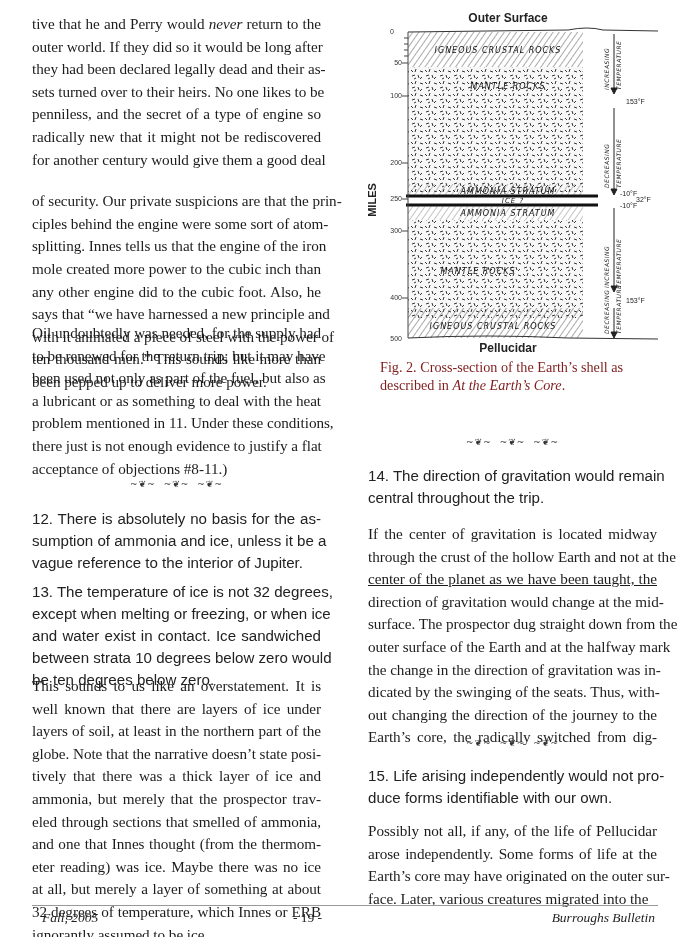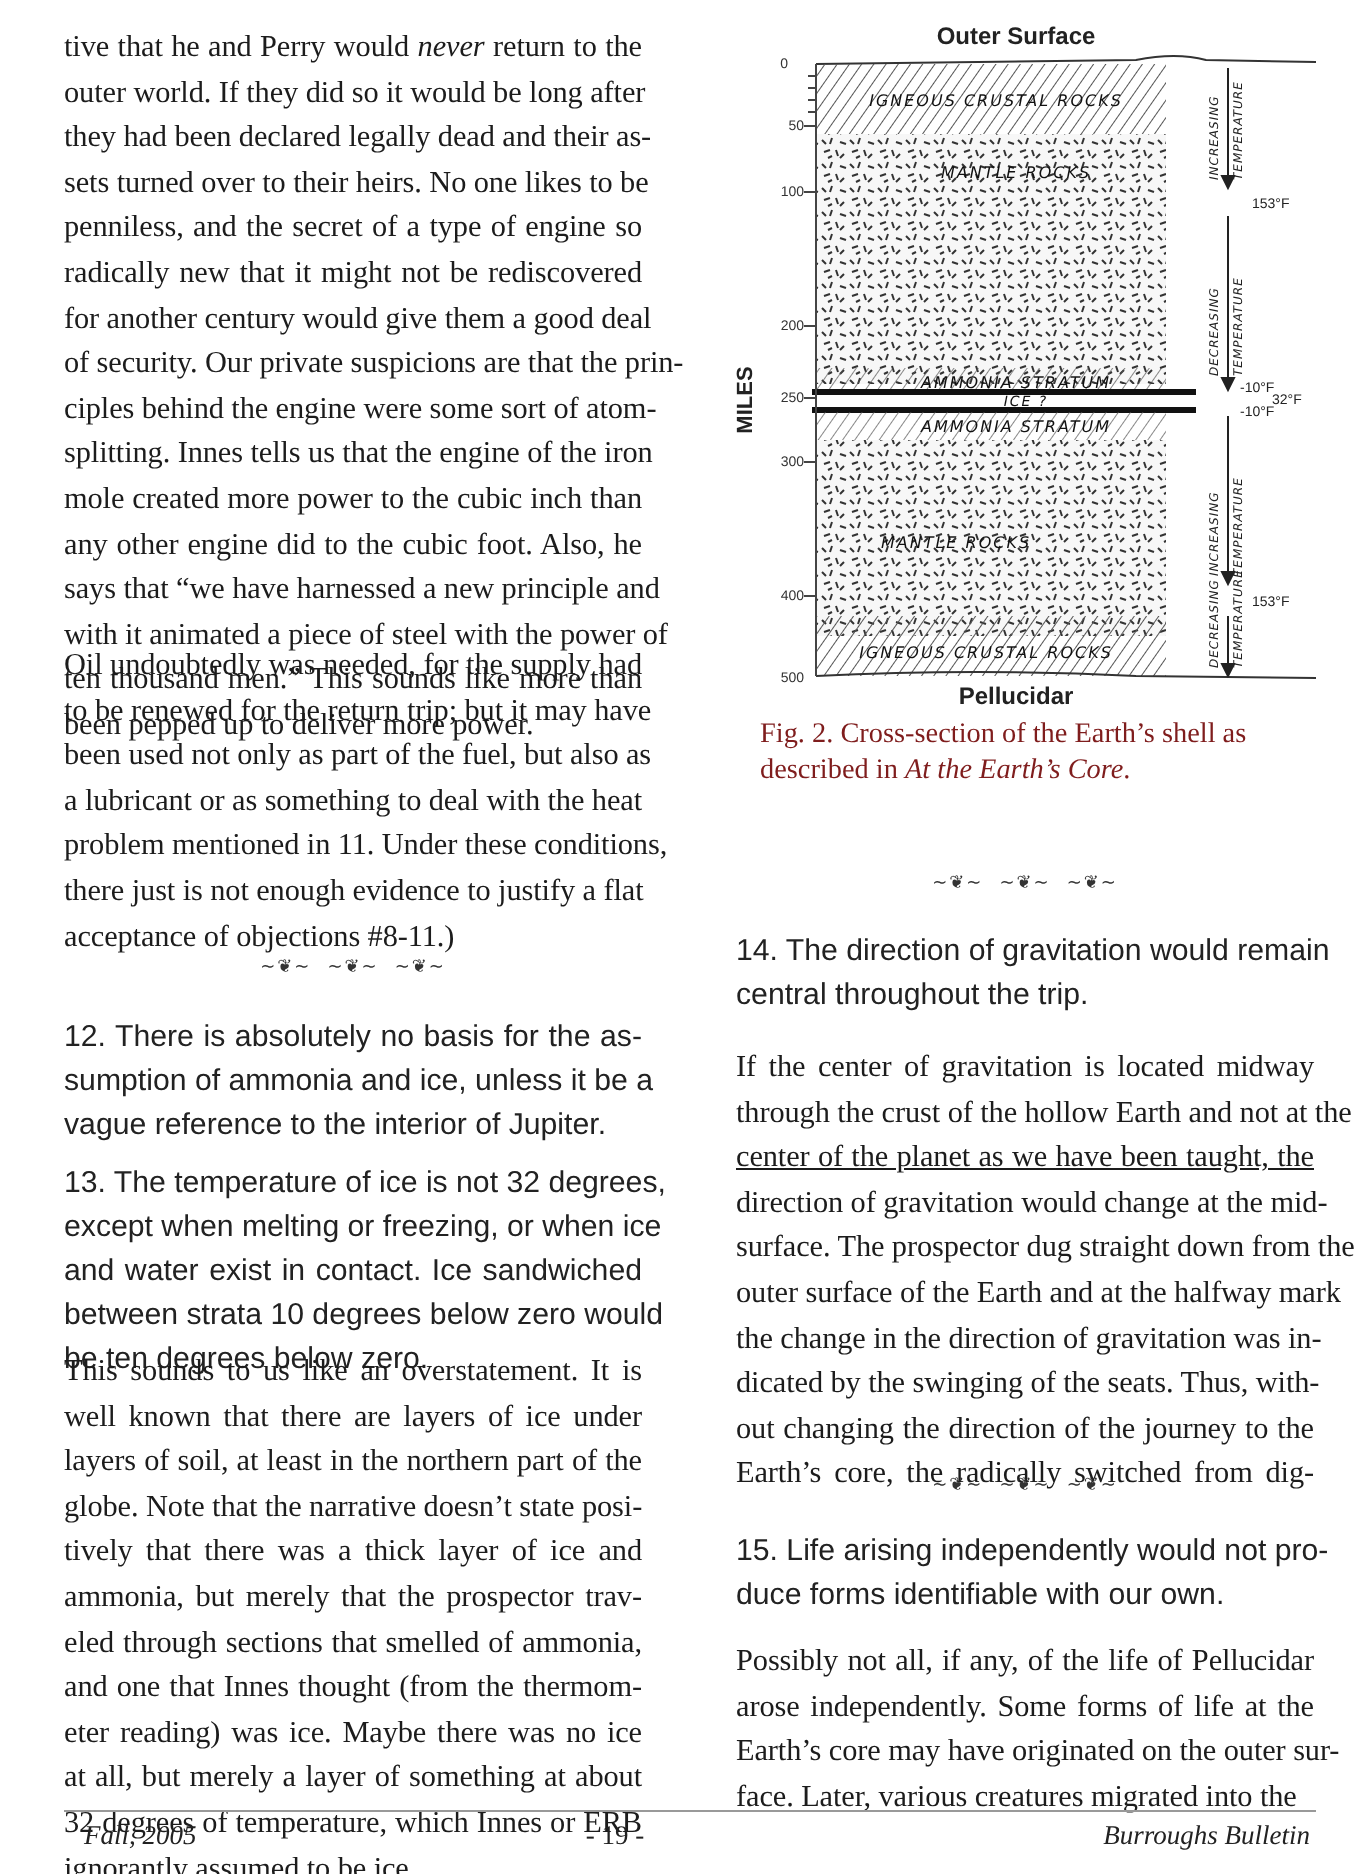--- a/index.html
+++ b/index.html
@@ -43,21 +43,21 @@
   <div class="serif" style="position:absolute; top:13px; width:289px;">
     <div class="jline" style="white-space: nowrap;">
       <span>tive that he and Perry would </span><i>never</i><span> return to the</span>
     </div>
     <div class="jline" style="white-space: nowrap;">outer world. If they did so it would be long after</div>
     <div class="jline" style="white-space: nowrap;">they had been declared legally dead and their as-</div>
     <div class="jline" style="white-space: nowrap;">sets turned over to their heirs. No one likes to be</div>
     <div class="jline" style="white-space: nowrap;">penniless, and the secret of a type of engine so</div>
     <div class="jline" style="white-space: nowrap;">radically new that it might not be rediscovered</div>
     <div class="jline" style="white-space: nowrap;">for another century would give them a good deal</div>
-    <div class="jline" style="white-space: nowrap;">of security. Our private suspicions are that the prin-</div>
+    <div class="jline" style="white-space: nowrap; margin-top: 19px;">of security. Our private suspicions are that the prin-</div>
     <div class="jline" style="white-space: nowrap;">ciples behind the engine were some sort of atom-</div>
     <div class="jline" style="white-space: nowrap;">splitting. Innes tells us that the engine of the iron</div>
     <div class="jline" style="white-space: nowrap;">mole created more power to the cubic inch than</div>
     <div class="jline" style="white-space: nowrap;">any other engine did to the cubic foot. Also, he</div>
     <div class="jline" style="white-space: nowrap;">says that “we have harnessed a new principle and</div>
     <div class="jline" style="white-space: nowrap;">with it animated a piece of steel with the power of</div>
     <div class="jline" style="white-space: nowrap;">ten thousand men.” This sounds like more than</div>
     <div class="jline last">been pepped up to deliver more power.</div>
   </div>
 

